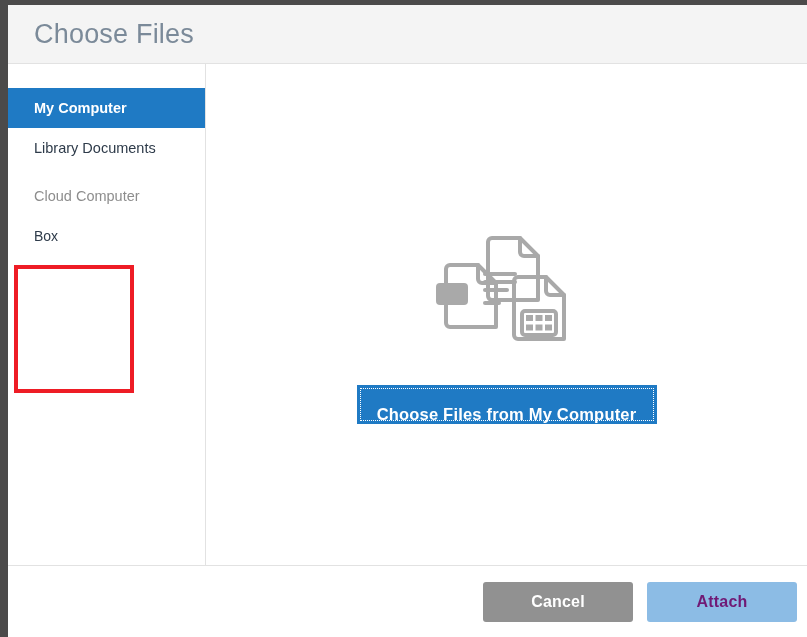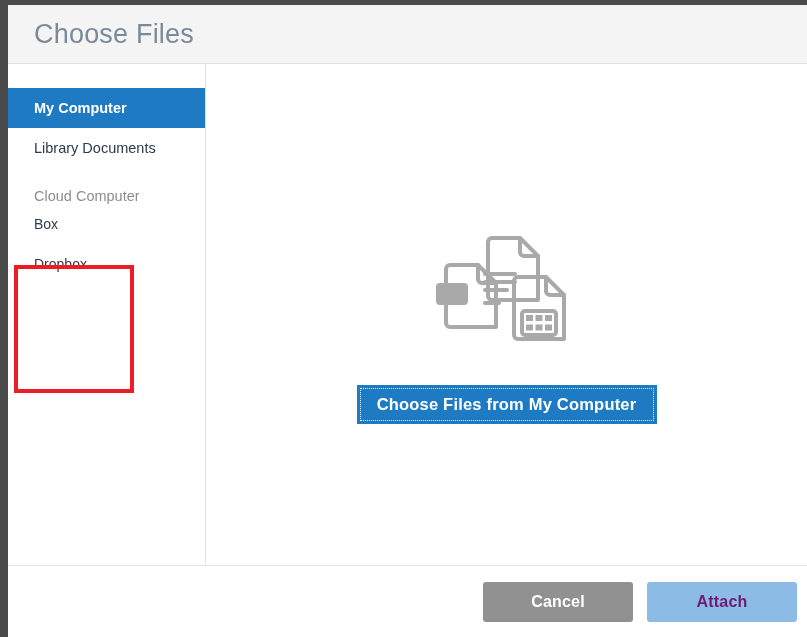--- a/index.html
+++ b/index.html
@@ -98,21 +98,21 @@
     padding-left: 26px;
     font-size: 14.5px;
     color: #8d8d8d;
     margin-top: 8px;
     user-select: none;
   }
 
   .nav-sub {
     height: 40px;
     display: flex;
-    align-items: flex-start;
+    align-items: center;
     padding-left: 26px;
     font-size: 14px;
     color: #2e3b4a;
     cursor: pointer;
     user-select: none;
   }
 
   
   #cloud-highlight {
     position: absolute;
@@ -147,21 +147,21 @@
     background: #1f7ac4;
     color: #ffffff;
     border: none;
     font-family: "Liberation Sans", sans-serif;
     font-size: 16.5px;
     font-weight: bold;
     letter-spacing: 0.2px;
     cursor: pointer;
     position: relative;
     display: flex;
-    align-items: center;
+    align-items: flex-end;
     justify-content: center;
   }
 
   
   #choose-files-button::after {
     content: "";
     position: absolute;
     left: 3px; top: 3px; right: 3px; bottom: 3px;
     border: 1px dotted #ffffff;
     pointer-events: none;
@@ -227,23 +227,20 @@
       </div>
 
       <div class="nav-section">
         <span>Cloud Computer</span>
       </div>
 
       <div class="nav-sub">
         <span>Box</span>
       </div>
 
-      <div class="nav-sub">
-        <span>Dropbox</span>
-      </div>
 
 
       <div id="cloud-highlight"></div>
     </div>
 
     <div id="content">
 
       <svg id="files-illustration" viewBox="0 0 150 126">
         <g fill="none" stroke="#a9a9a9" stroke-width="4" stroke-linejoin="round" stroke-linecap="round">
 

